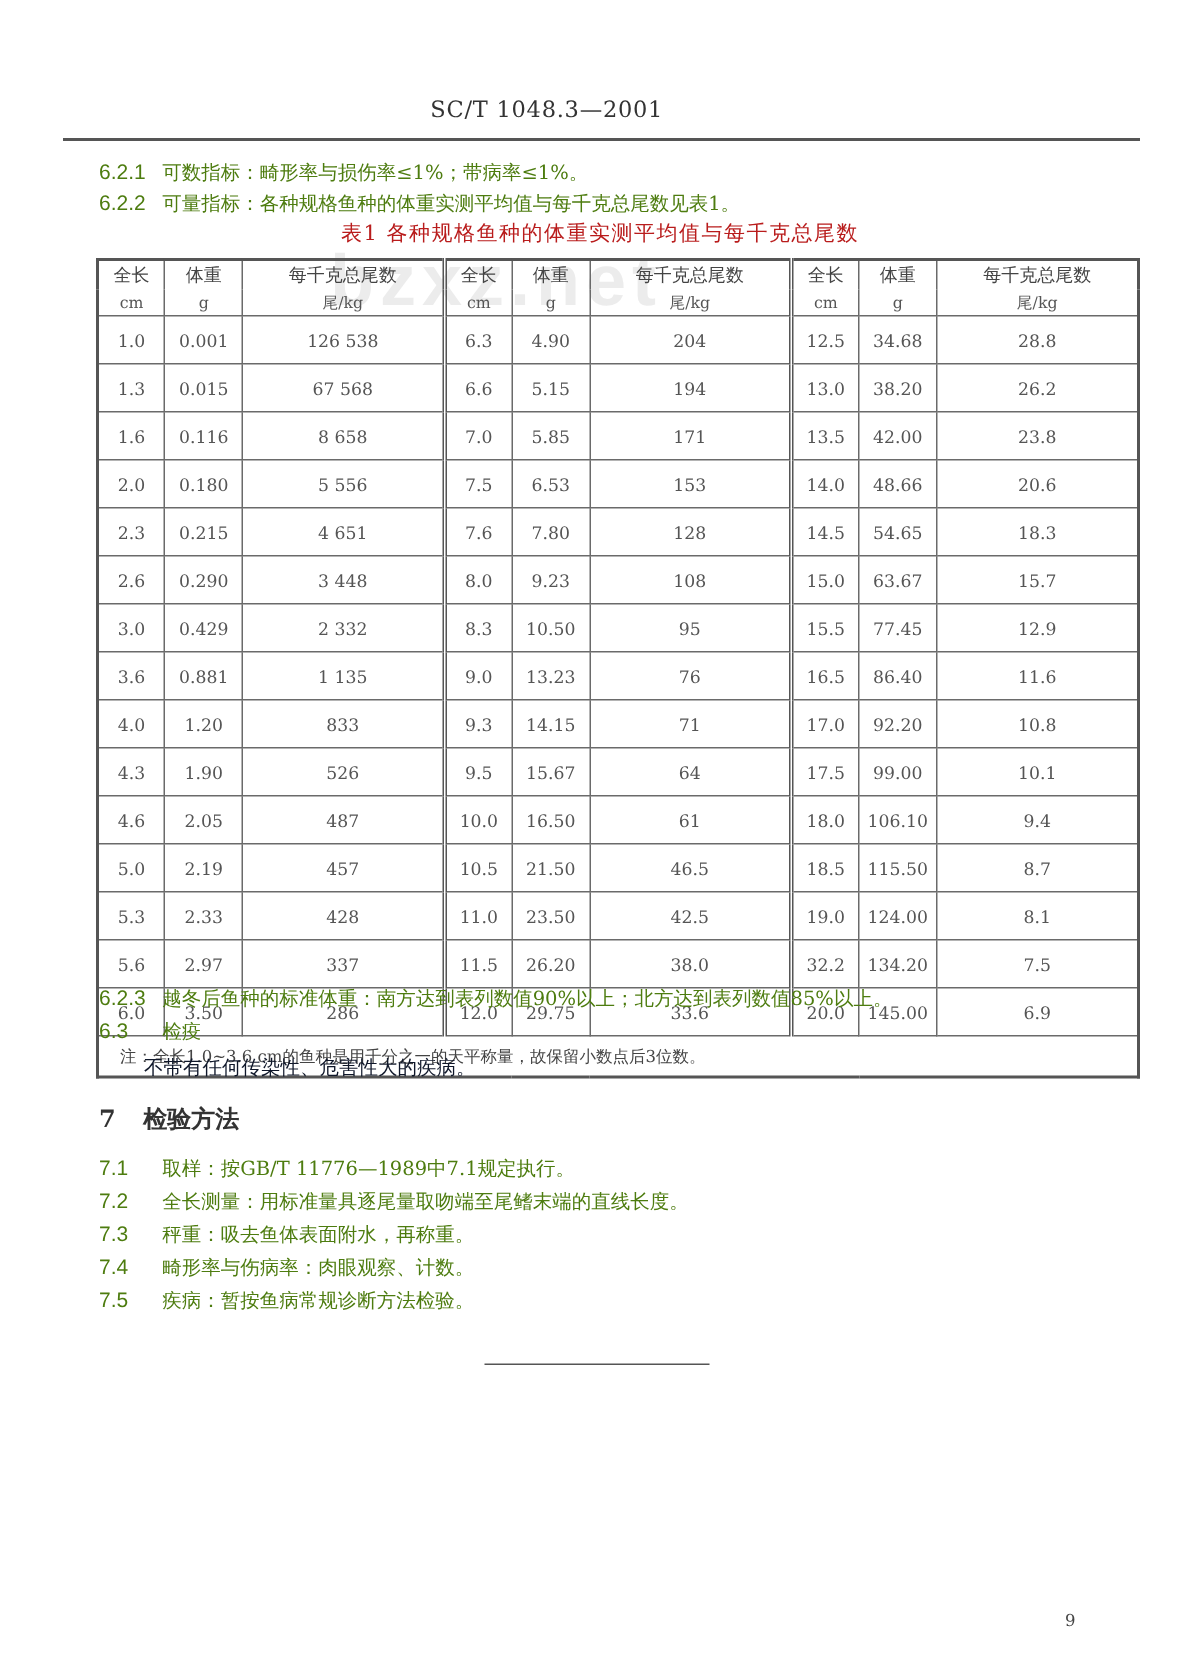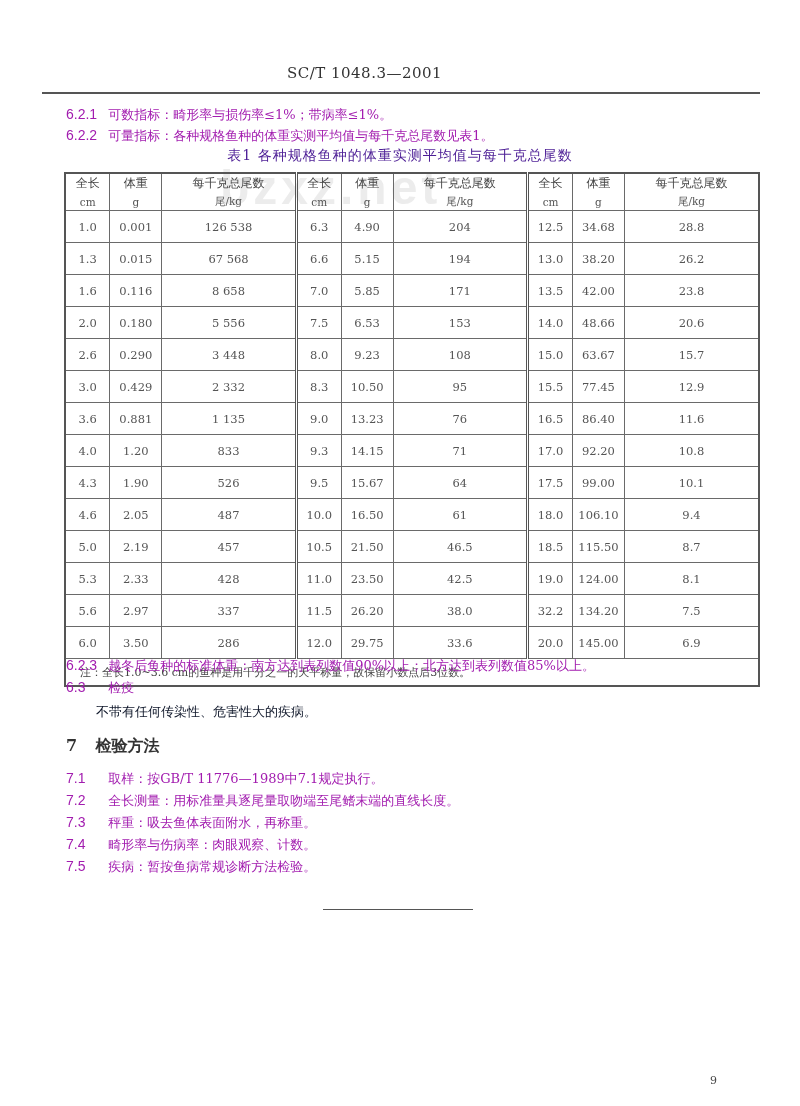--- a/index.html
+++ b/index.html
@@ -2,24 +2,24 @@
 <html><head>
 <meta charset="utf-8">
 <style>
   html, body { margin: 0; padding: 0; background: #ffffff; }
   body { width: 800px; height: 1106px; position: relative; overflow: hidden;
          font-family: "DejaVu Serif", "Liberation Serif", serif; color: #2a2a2a; }
   .page-header { position: absolute; top: 64px; left: 0; width: 729px; text-align: center;
                  font-size: 15px; letter-spacing: 0.5px; color: #333; }
   .header-rule { position: absolute; top: 92px; left: 42px; width: 718px; height: 0;
                  border-top: 2px solid #555; }
-  .para { position: absolute; left: 66px; font-size: 13px; color: #a21caf; white-space: nowrap; }
+  .para { position: absolute; left: 66px; font-size: 13px; color: #4d7c0f; white-space: nowrap; }
   .para .num { display: inline-block; min-width: 38px; font-family: "Liberation Sans", sans-serif; font-size: 14px; }
   .table-title { position: absolute; top: 147px; left: 0; width: 800px; text-align: center;
-                 font-size: 14px; color: #4c1d95; letter-spacing: 1px; }
+                 font-size: 14px; color: #b91c1c; letter-spacing: 1px; }
   table.data { position: absolute; top: 172px; left: 64px; width: 696px; border-collapse: collapse;
                font-size: 11.5px; color: #555; }
   table.data td { border: 1px solid #6a6a6a; text-align: center; padding: 0; height: 31px; }
   table.data tr.hd1 td { height: 19px; border-bottom: none; font-size: 12px; color: #444; text-align: center; }
   table.data tr.hd2 td { height: 17px; border-top: none; font-size: 10.5px; color: #555; }
   table.data td.grp { border-left: 3px double #555; }
   table.data td.note { text-align: left; padding-left: 14px; height: 26px; font-size: 11px; color: #444; }
   table.data { border: 2px solid #555; }
   .sec-title { position: absolute; left: 66px; font-size: 16px; font-weight: bold; color: #333; }
   .indent { position: absolute; left: 96px; font-size: 13px; color: #0f172a; }
@@ -122,20 +122,31 @@
         <td>0.180</td>
         <td>5 556</td>
         <td class="grp">7.5</td>
         <td>6.53</td>
         <td>153</td>
         <td class="grp">14.0</td>
         <td>48.66</td>
         <td>20.6</td>
       </tr>
       <tr>
+        <td>2.3</td>
+        <td>0.215</td>
+        <td>4 651</td>
+        <td class="grp">7.6</td>
+        <td>7.80</td>
+        <td>128</td>
+        <td class="grp">14.5</td>
+        <td>54.65</td>
+        <td>18.3</td>
+      </tr>
+      <tr>
         <td>2.6</td>
         <td>0.290</td>
         <td>3 448</td>
         <td class="grp">8.0</td>
         <td>9.23</td>
         <td>108</td>
         <td class="grp">15.0</td>
         <td>63.67</td>
         <td>15.7</td>
       </tr>

